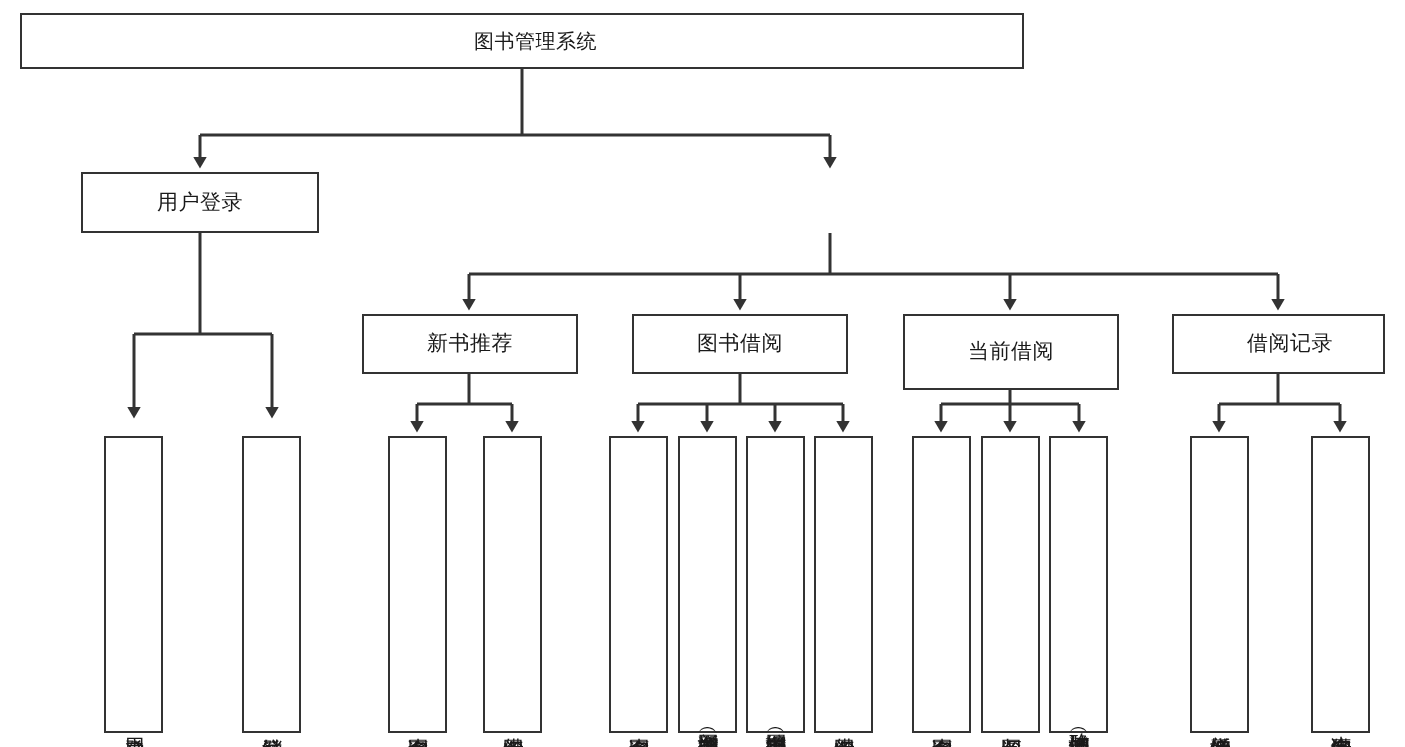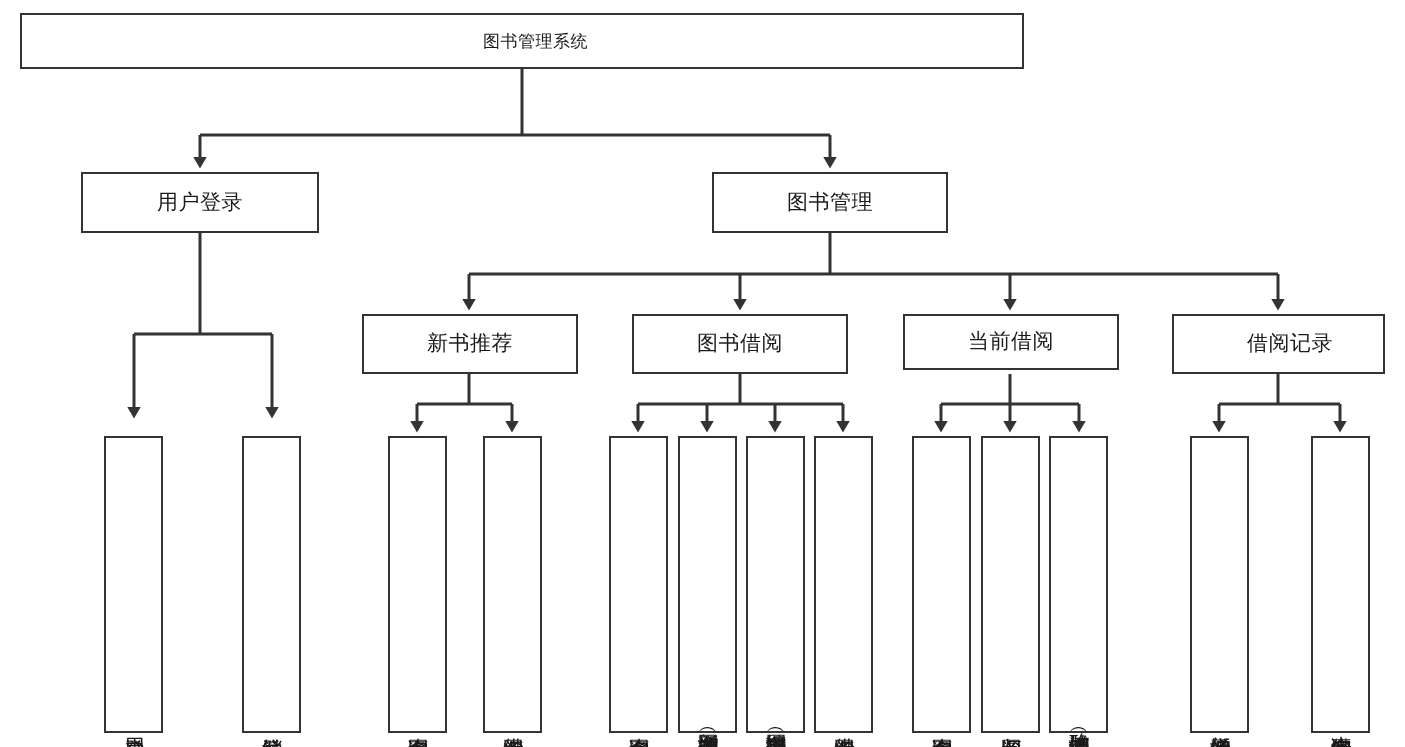--- a/index.html
+++ b/index.html
@@ -34,21 +34,21 @@
     align-items: center;
     justify-content: center;
     color: #1a1a1a;
   }
   .node.h {
     font-size: 21px;
     letter-spacing: 0.5px;
     line-height: 1.1;
   }
   .node.root {
-    font-size: 17px;
+    font-size: 20px;
     padding-left: 27px;
   }
   .node.v {
     align-items: flex-end;
     justify-content: center;
     padding-bottom: 6px;
   }
   .vtext {
     writing-mode: vertical-rl;
     text-orientation: upright;
@@ -123,31 +123,28 @@
     </g>
   </svg>
 
   <div class="node h root" style="left:20px; top:13px; width:1004px; height:56px;">
     <span>图书管理系统</span>
   </div>
 
   <div class="node h" style="left:81px; top:172px; width:238px; height:61px;">
     <span>用户登录</span>
   </div>
-  <div class="node h" style="left:712px; top:172px; width:236px; height:61px;">
-    <span>图书管理</span>
-  </div>
 
   <div class="node h" style="left:362px; top:314px; width:216px; height:60px;">
     <span>新书推荐</span>
   </div>
   <div class="node h" style="left:632px; top:314px; width:216px; height:60px;">
     <span>图书借阅</span>
   </div>
-  <div class="node h" style="left:903px; top:314px; width:216px; height:56px;text-align:center;">
+  <div class="node h" style="left:903px; top:314px; width:216px; height:76px;text-align:center;">
     <span>当前借阅</span>
   </div>
   <div class="node h" style="left:1172px; top:314px; width:213px; height:60px;padding-left:23px;">
     <span>借阅记录</span>
   </div>
 
   <div class="node v" style="left:104px; top:436px; width:59px; height:297px;">
     <span class="vtext">用户登录</span>
   </div>
   <div class="node v" style="left:242px; top:436px; width:59px; height:297px;">

